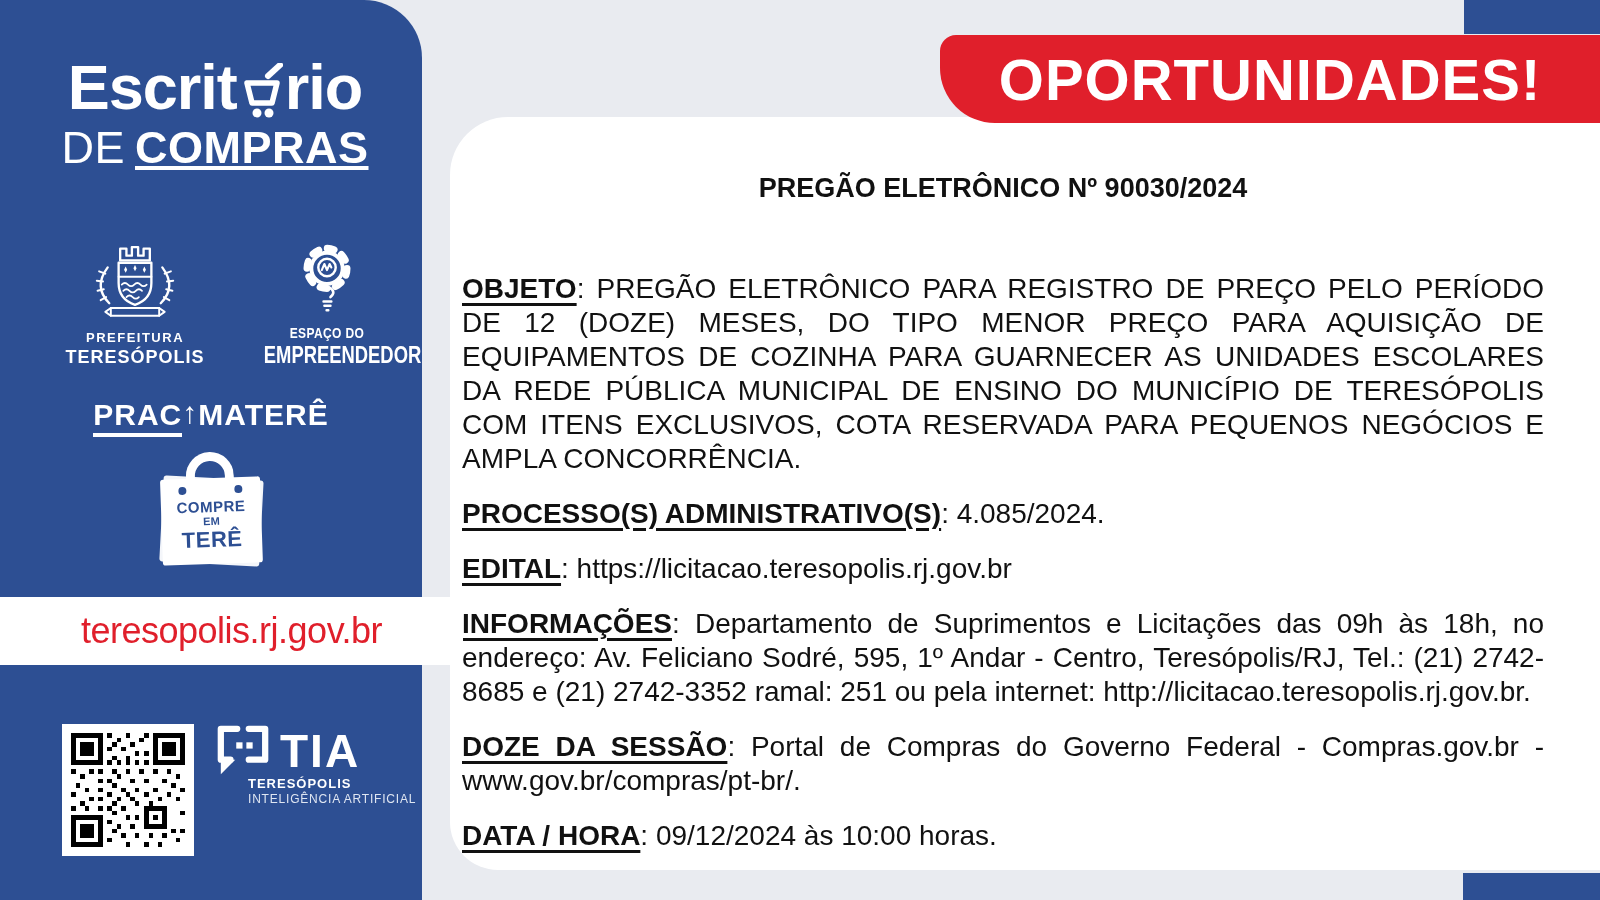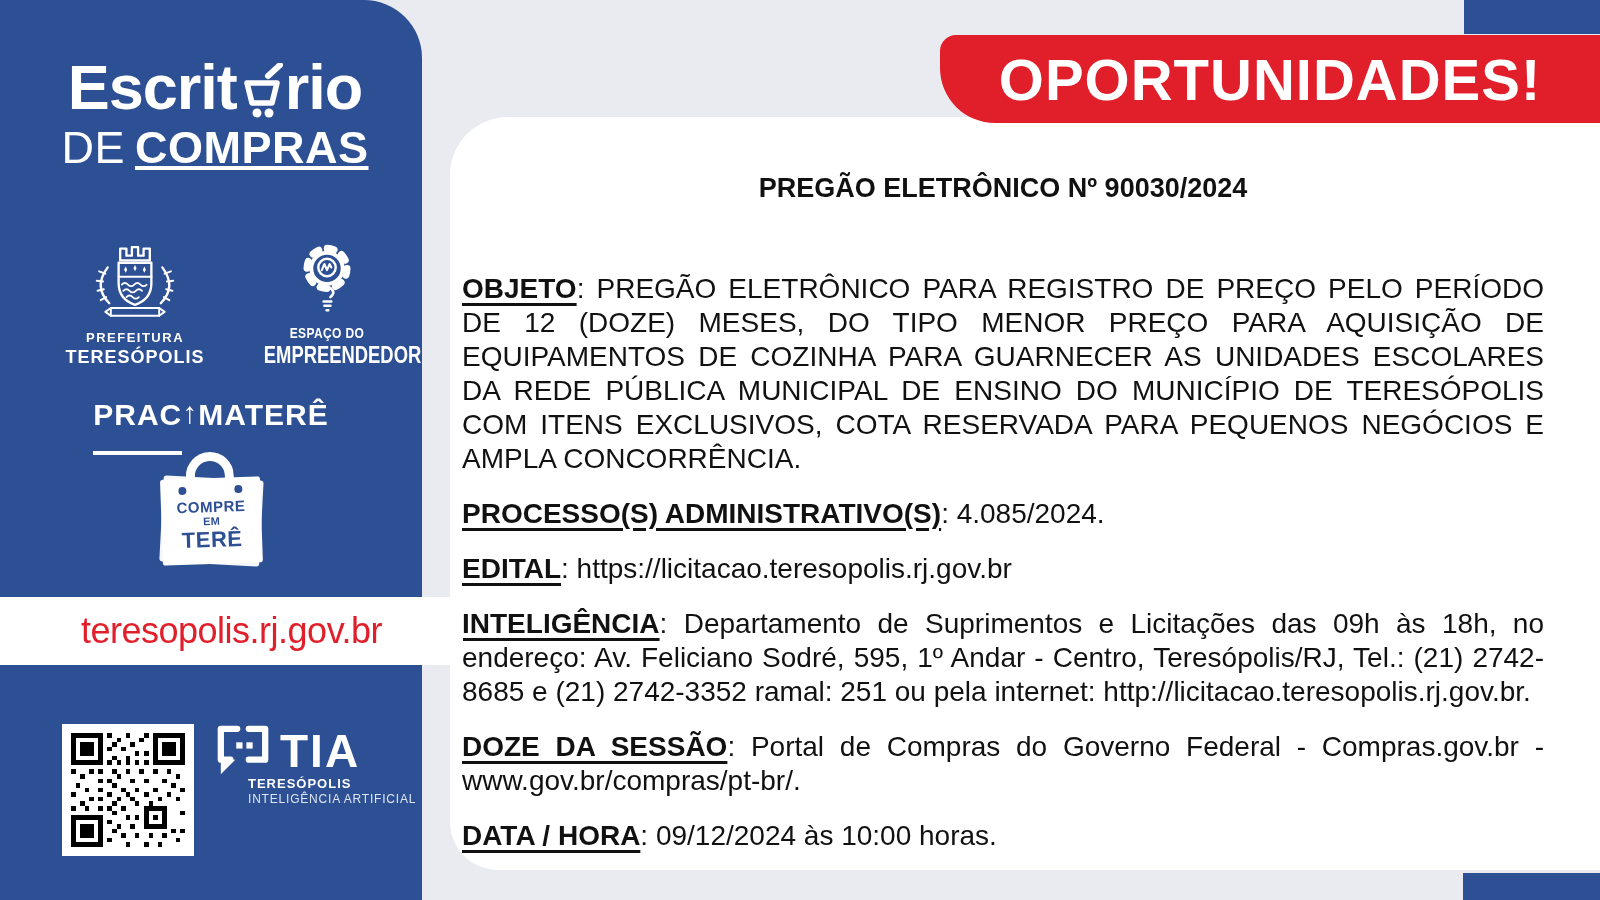--- a/index.html
+++ b/index.html
@@ -24,21 +24,21 @@
   .crest{width:158px;text-align:center;}
   .crest-t1{margin-top:4px;font-size:13px;font-weight:700;letter-spacing:1.5px;}
   .crest-t2{margin-top:2px;font-size:18px;font-weight:800;letter-spacing:1px;}
   .espaco{width:158px;text-align:center;}
   .espaco-text{transform:scaleX(0.8);transform-origin:center;}
   .espaco-t1{margin-top:2px;font-size:15px;font-weight:700;letter-spacing:0.5px;}
   .espaco-t2{margin-top:1px;font-size:23px;font-weight:700;letter-spacing:0px;}
 
   .praca{position:absolute;top:398px;left:0;width:422px;text-align:center;
          font-size:30px;font-weight:800;letter-spacing:1px;white-space:nowrap;}
-  .praca .u{border-bottom:4px solid #fff;padding-bottom:20px;}
+  .praca .u{border-bottom:4px solid #fff;padding-bottom:2px;}
   .praca .arrow{display:inline-block;font-weight:800;transform:translateY(-2px);}
 
   .bag{position:absolute;left:50%;top:452px;transform:translateX(-50%) rotate(-2deg);width:100px;}
   .bag-handle{width:48px;height:36px;border:9px solid #fff;border-bottom:none;
               border-radius:24px 24px 0 0;margin:0 auto;}
   .bag-body{position:relative;margin-top:-10px;height:86px;background:#fff;border-radius:3px;
             display:flex;flex-direction:column;align-items:center;justify-content:center;color:var(--blue);}
   .bag-body::after{content:"";position:absolute;inset:0;background:#fff;transform:rotate(5deg);
             z-index:-1;border-radius:3px;opacity:.95;}
   .bag-dot{position:absolute;top:8px;width:8px;height:8px;border-radius:50%;background:var(--blue);}
@@ -96,21 +96,21 @@
 
   <div class="content">
     <div class="title">PREGÃO ELETRÔNICO Nº 90030/2024</div>
     <div class="sections">
   <p class="section"><span class="label">OBJETO</span><span>: </span><span>PREGÃO ELETRÔNICO PARA REGISTRO DE PREÇO PELO PERÍODO DE 12 (DOZE) MESES, DO TIPO MENOR PREÇO PARA AQUISIÇÃO DE EQUIPAMENTOS DE COZINHA PARA GUARNECER AS UNIDADES ESCOLARES DA REDE PÚBLICA MUNICIPAL DE ENSINO DO MUNICÍPIO DE TERESÓPOLIS COM ITENS EXCLUSIVOS, COTA RESERVADA PARA PEQUENOS NEGÓCIOS E AMPLA CONCORRÊNCIA.</span></p>
 
   <p class="section"><span class="label">PROCESSO(S) ADMINISTRATIVO(S)</span><span>: </span><span>4.085/2024.</span></p>
 
   <p class="section"><span class="label">EDITAL</span><span>: </span><span>https://licitacao.teresopolis.rj.gov.br</span></p>
 
-  <p class="section"><span class="label">INTELIGÊNCIA</span><span>: </span><span>Departamento de Suprimentos e Licitações das 09h às 18h, no endereço: Av. Feliciano Sodré, 595, 1º Andar - Centro, Teresópolis/RJ, Tel.: (21) 2742-8685 e (21) 2742-3352 ramal: 251 ou pela internet: http://licitacao.teresopolis.rj.gov.br.</span></p>
+  <p class="section"><span class="label">INFORMAÇÕES</span><span>: </span><span>Departamento de Suprimentos e Licitações das 09h às 18h, no endereço: Av. Feliciano Sodré, 595, 1º Andar - Centro, Teresópolis/RJ, Tel.: (21) 2742-8685 e (21) 2742-3352 ramal: 251 ou pela internet: http://licitacao.teresopolis.rj.gov.br.</span></p>
 
   <p class="section"><span class="label">DOZE DA SESSÃO</span><span>: </span><span>Portal de Compras do Governo Federal - Compras.gov.br - www.gov.br/compras/pt-br/.</span></p>
 
   <p class="section"><span class="label">DATA / HORA</span><span>: </span><span>09/12/2024 às 10:00 horas.</span></p>
 </div>
   </div>
 
   <div class="sidebar">
 
     <div class="brand">

